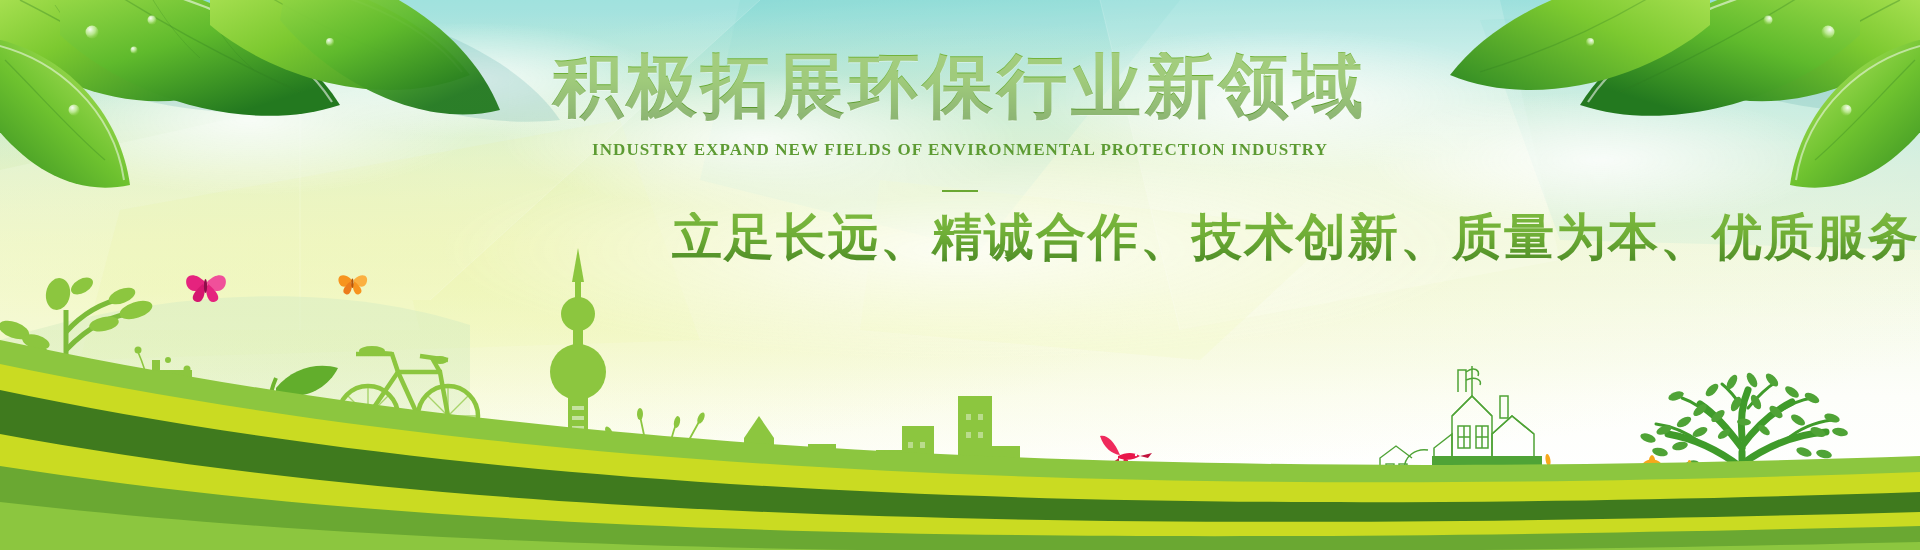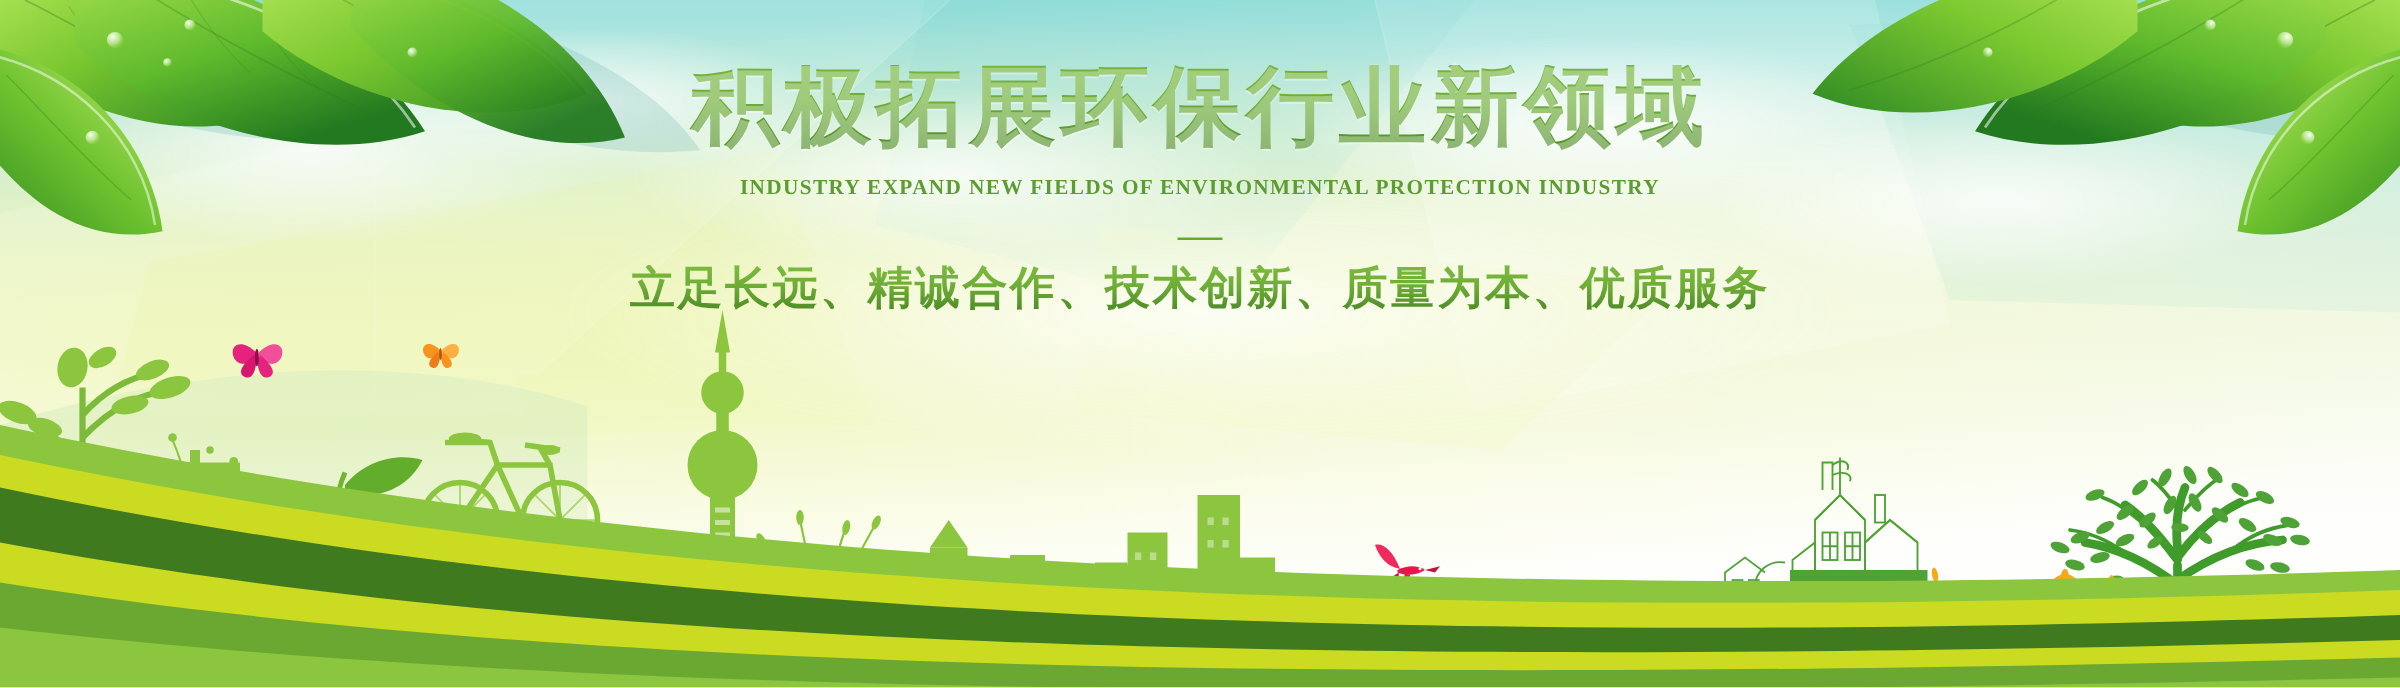--- a/index.html
+++ b/index.html
@@ -73,27 +73,28 @@
   .divider{
     position:absolute;left:50%;top:190px;
     transform:translateX(-50%);
     width:36px;height:2px;
     background:#6aa832;
   }
   .tagline{
     position:absolute;left:0;right:0;top:212px;
     font-family:"Liberation Serif","DejaVu Serif",serif;
     font-weight:bold;
-    font-size:36px;
+    font-size:50px;
     letter-spacing:2px;
     line-height:1;
     background:linear-gradient(to bottom,#7cb93f 0%,#6fae36 45%,#4f8d27 100%);
     -webkit-background-clip:text;background-clip:text;
     -webkit-text-fill-color:transparent;
     color:#6aa832;
+    text-align:right;
   }
 </style>
 </head>
 <body>
 
 <div id="banner">
 
   <div class="bg-base"></div>
   <div class="bg-warm"></div>
 

